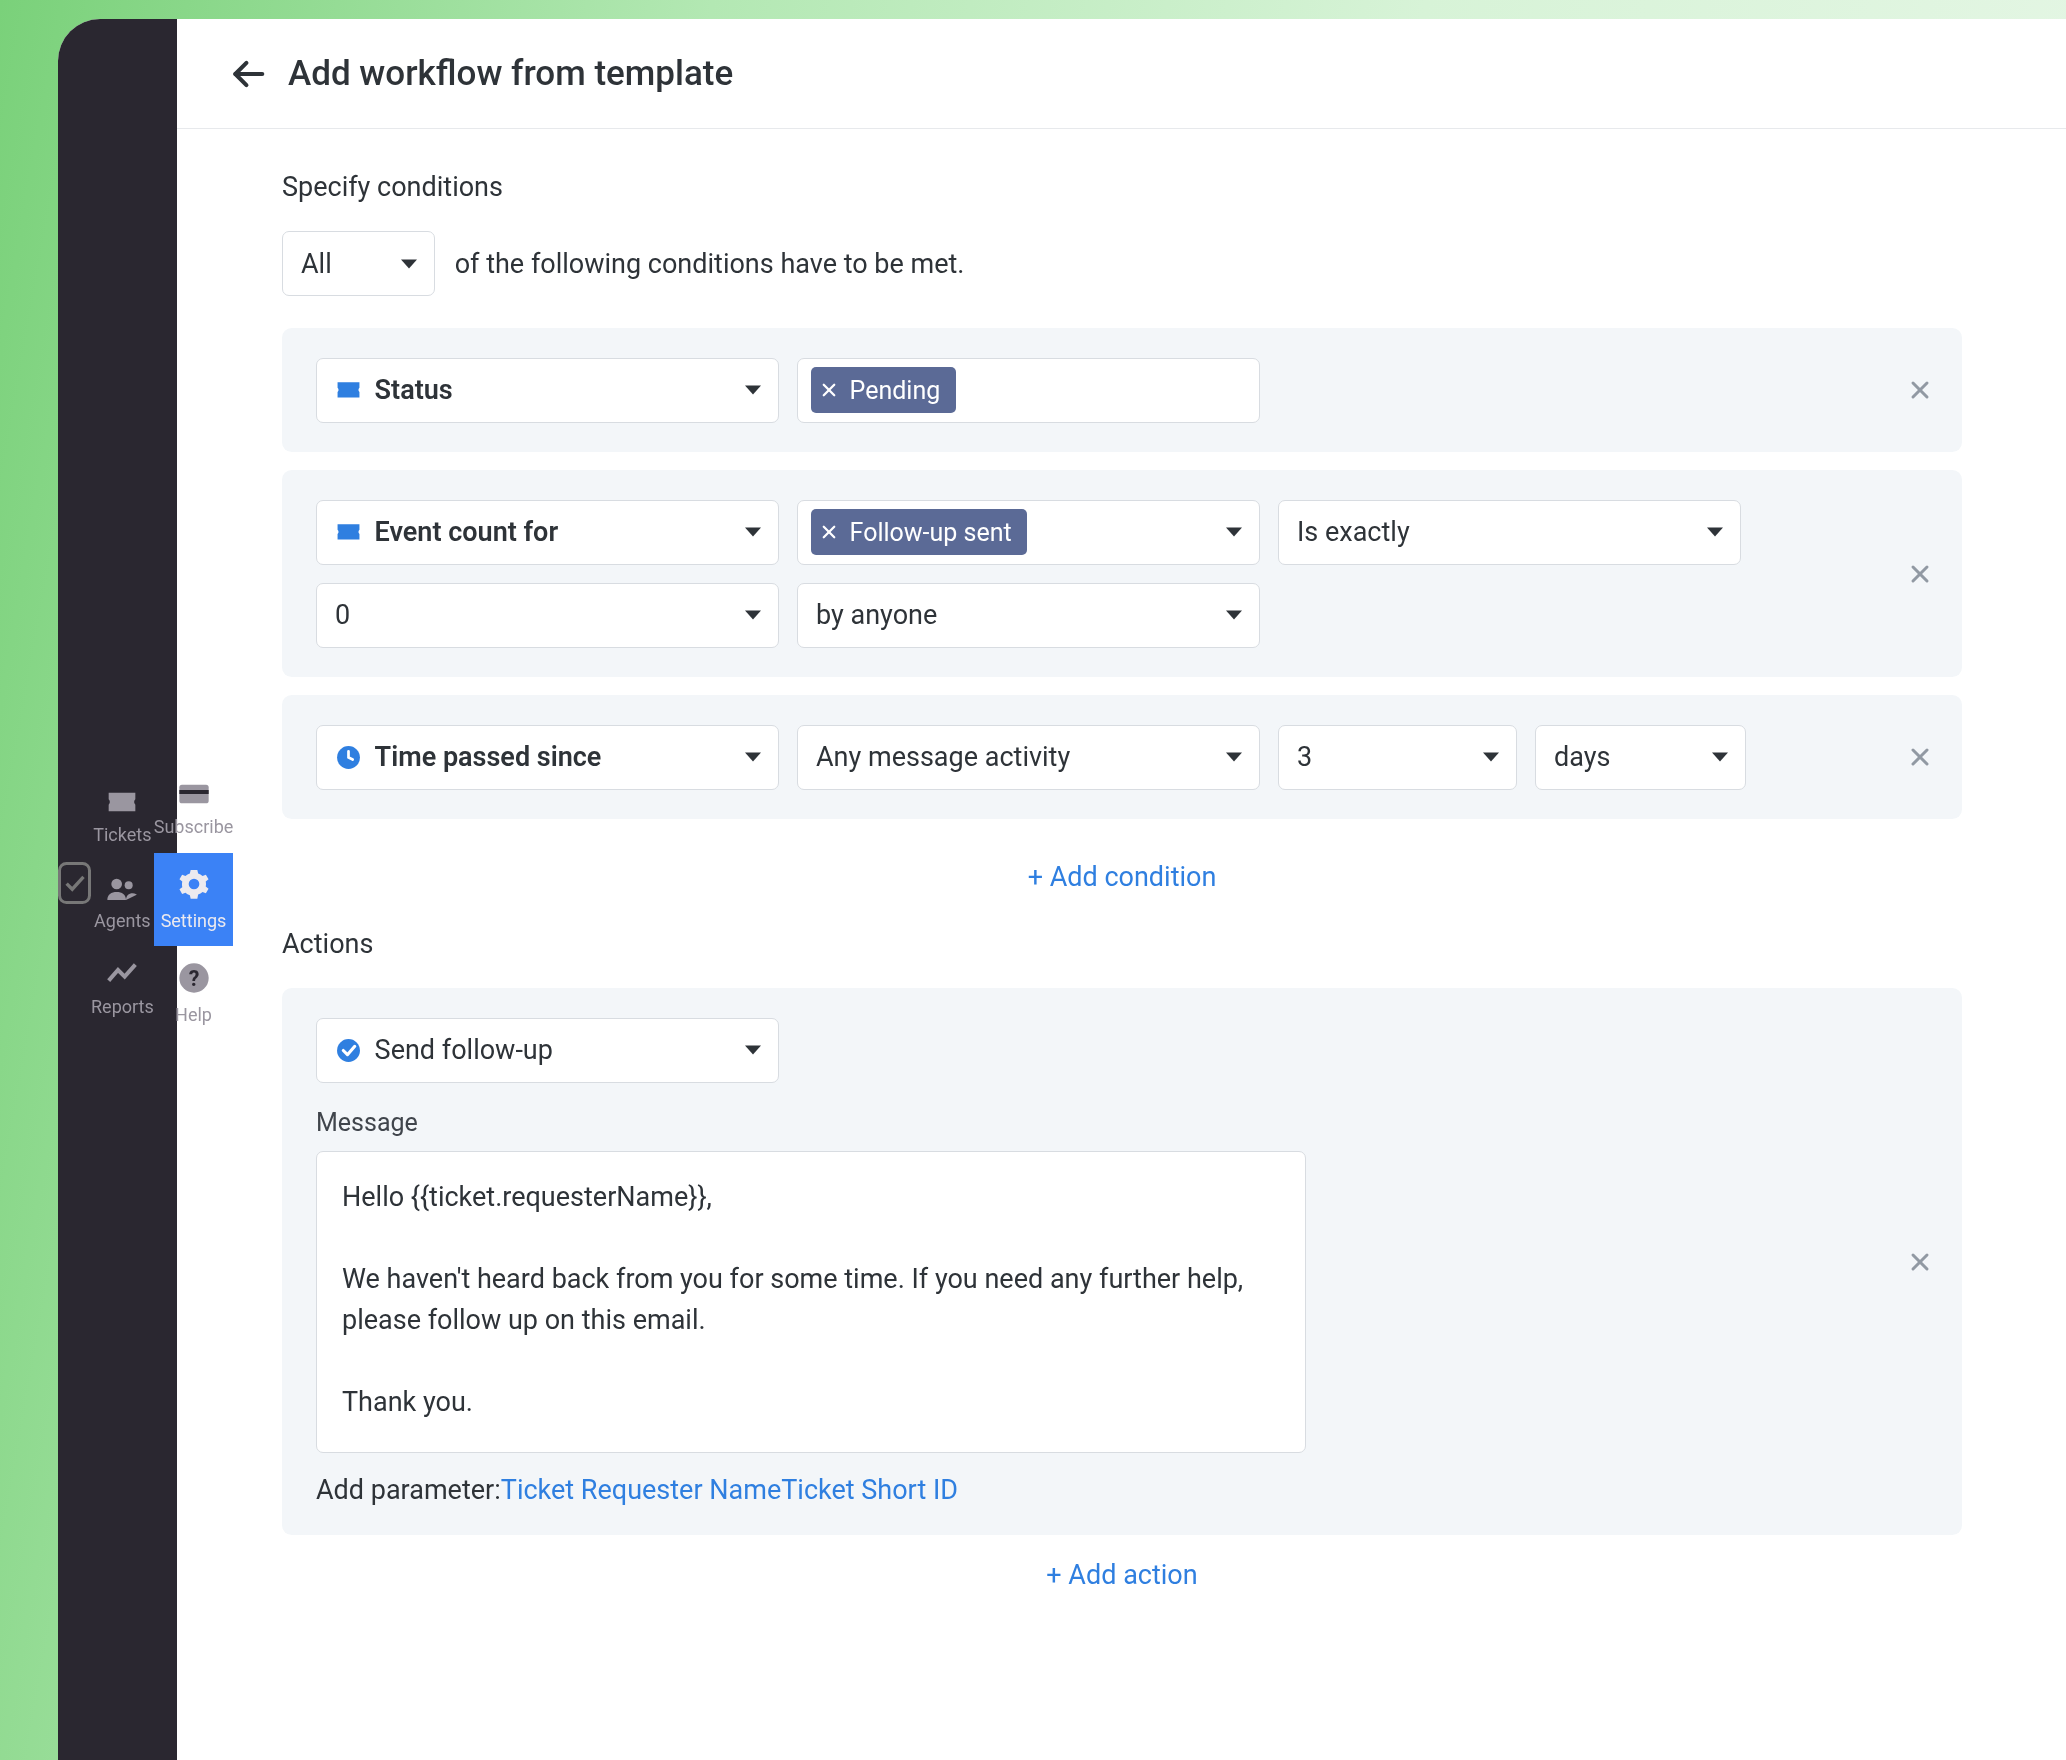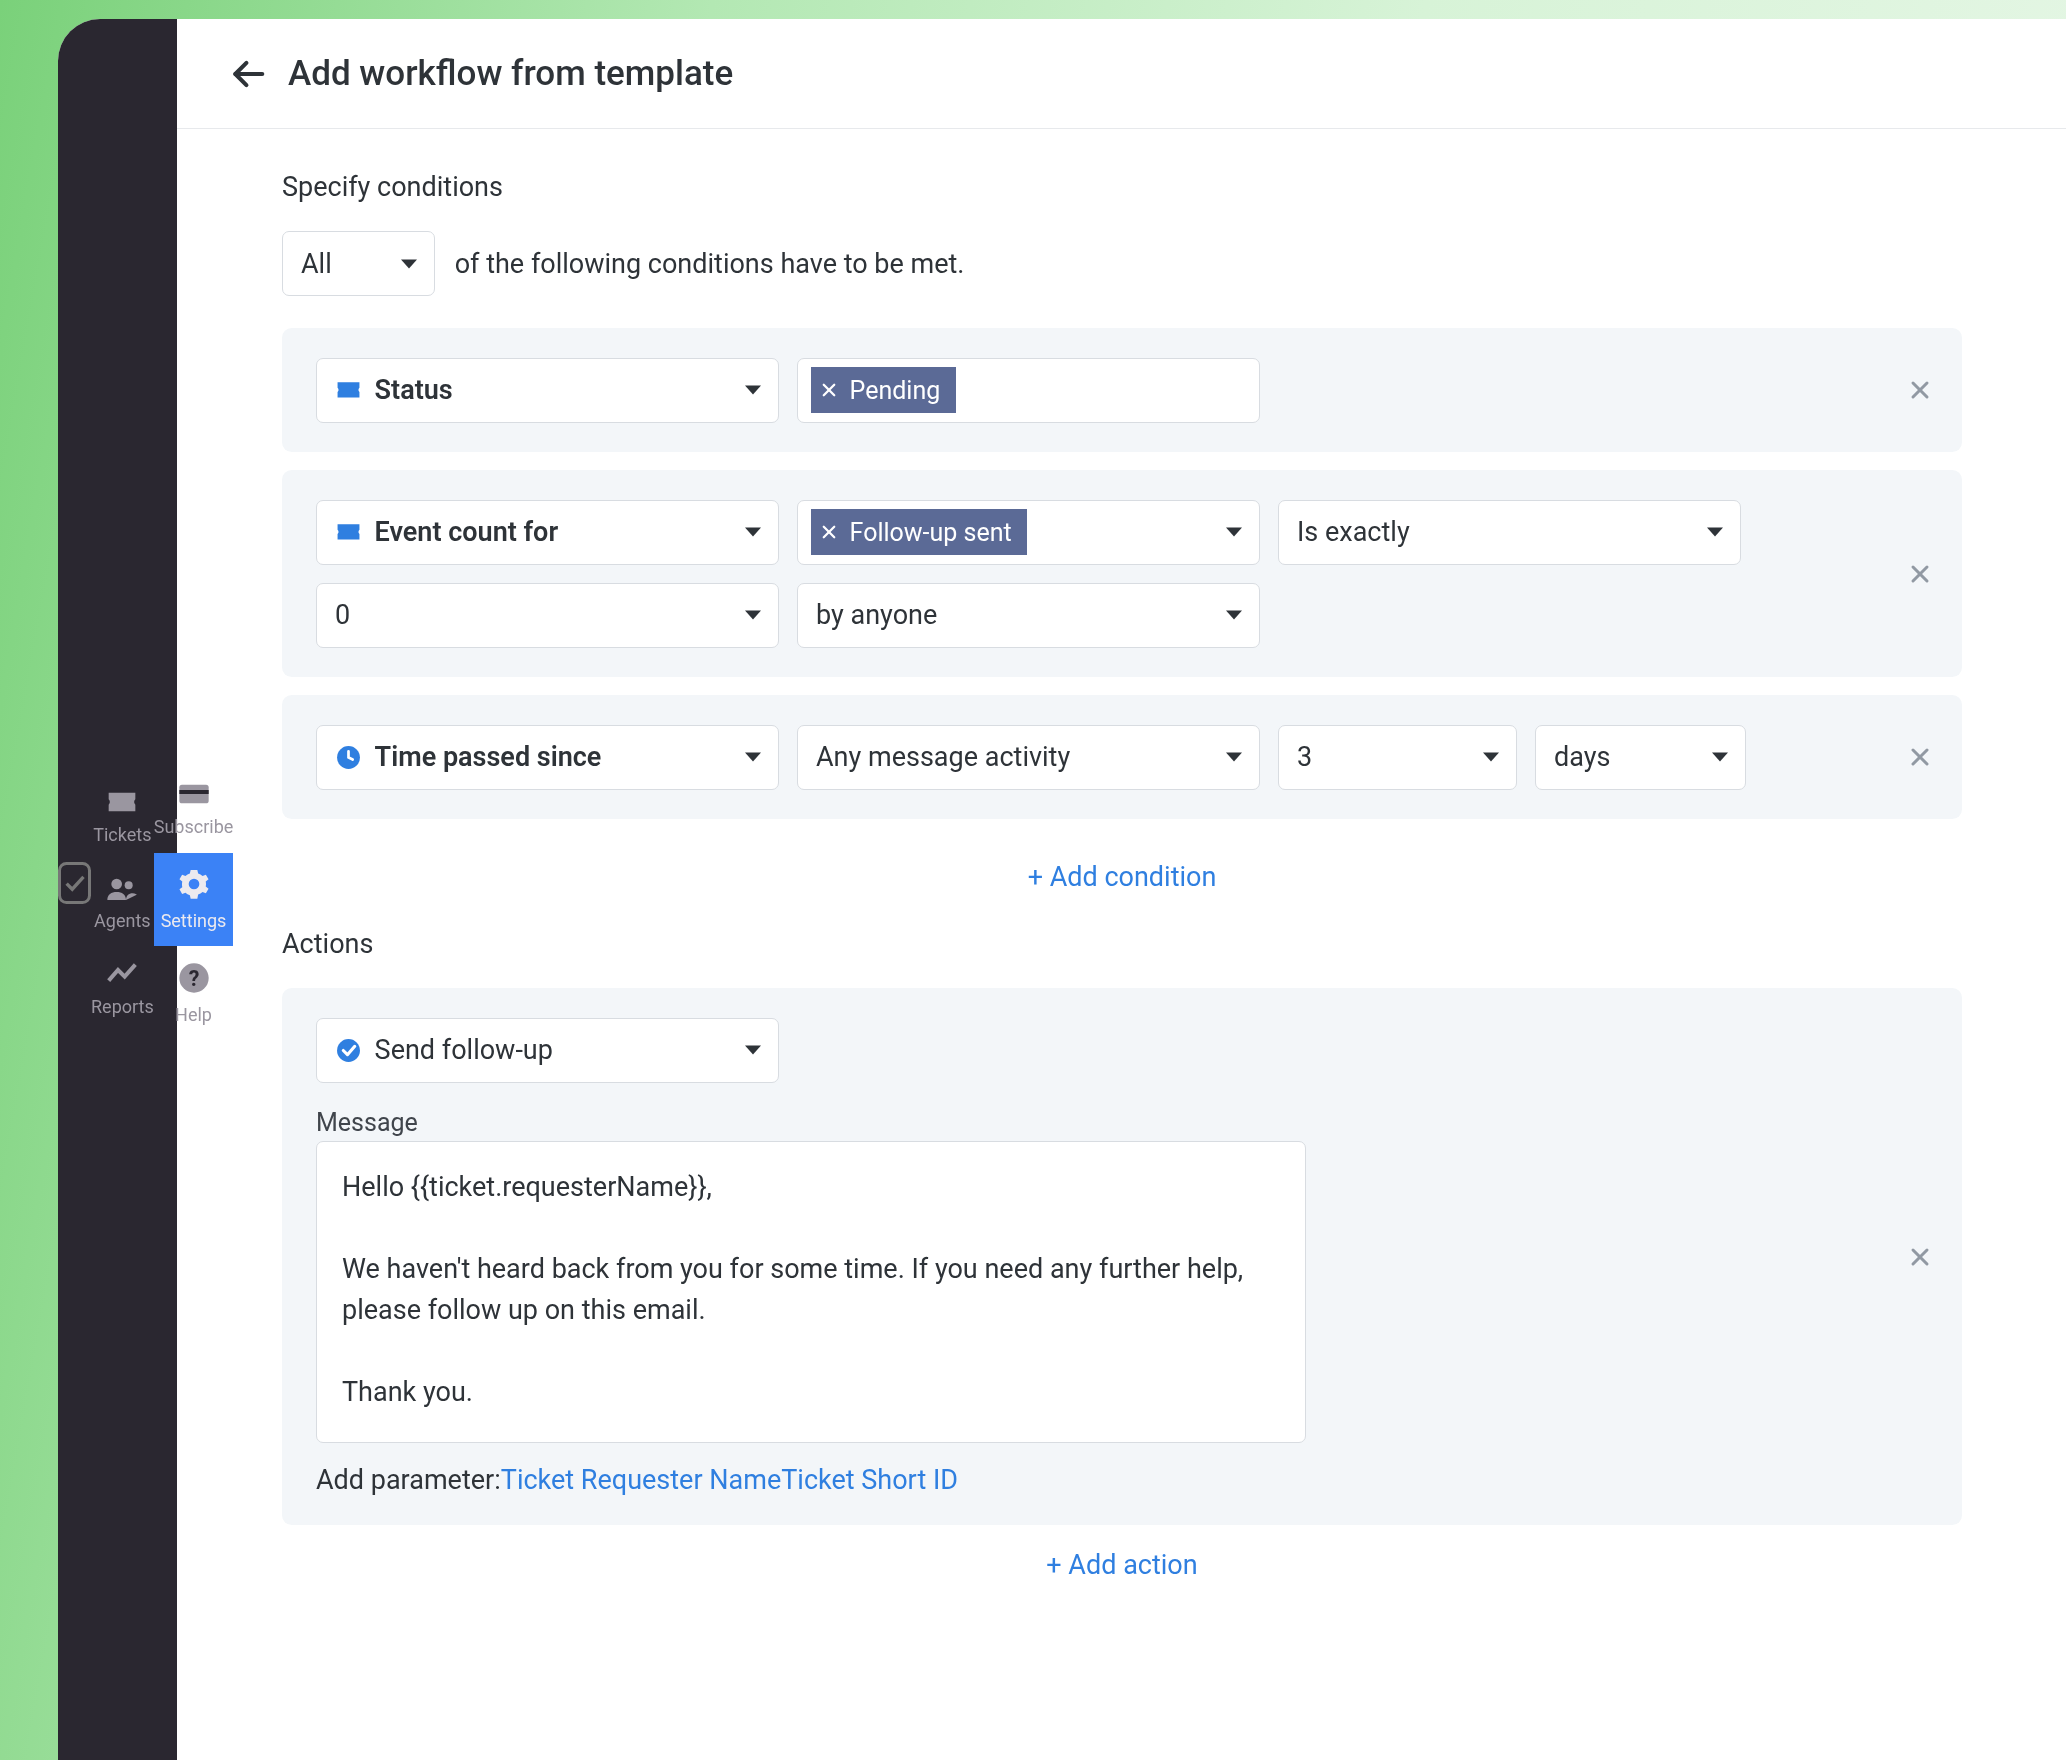--- a/index.html
+++ b/index.html
@@ -116,40 +116,40 @@
   width: 28px; height: 28px;
   display:flex; align-items:center; justify-content:center;
 }
 .cond-close svg { width: 24px; height: 24px; }
 
 .chip {
   display: inline-flex;
   align-items: center;
   background: #5b6a96;
   color: #fff;
-  border-radius: 0;
+  border-radius: 5px;
   padding: 8.4px 15.4px 8.4px 9.8px;
   gap: 11.2px;
   font-size: 25px;
 }
 .chip .chip-x { display:flex; align-items:center; justify-content:center; cursor:pointer; }
 .chip .chip-x svg { width: 18px; height: 18px; }
 .chipbox { padding-left: 12.6px; }
 .chipbox .chip { margin-left: 0; }
 
 .add-link { text-align: center; color: #2f7fe0; font-size: 27px; cursor: pointer; padding: 24px 0 7px; }
 
 .actions-block {
   background: #f3f6f9;
   border-radius: 9.8px;
   padding: 29.5px 34px;
   margin-bottom: 0;
   position: relative;
 }
-.msg-label { font-size: 25px; color: #40454c; margin: 25px 0 4px; }
+.msg-label { font-size: 25px; color: #40454c; margin: 25px 0 14px; }
 .msg-box {
   background: #fff;
   border: 1.4px solid #d8dce1;
   border-radius: 7px;
   width: 990px;
   min-height: 302px;
   padding: 25px 25px;
   font-size: 27px;
   color: #2e3338;
   line-height: 1.52;

